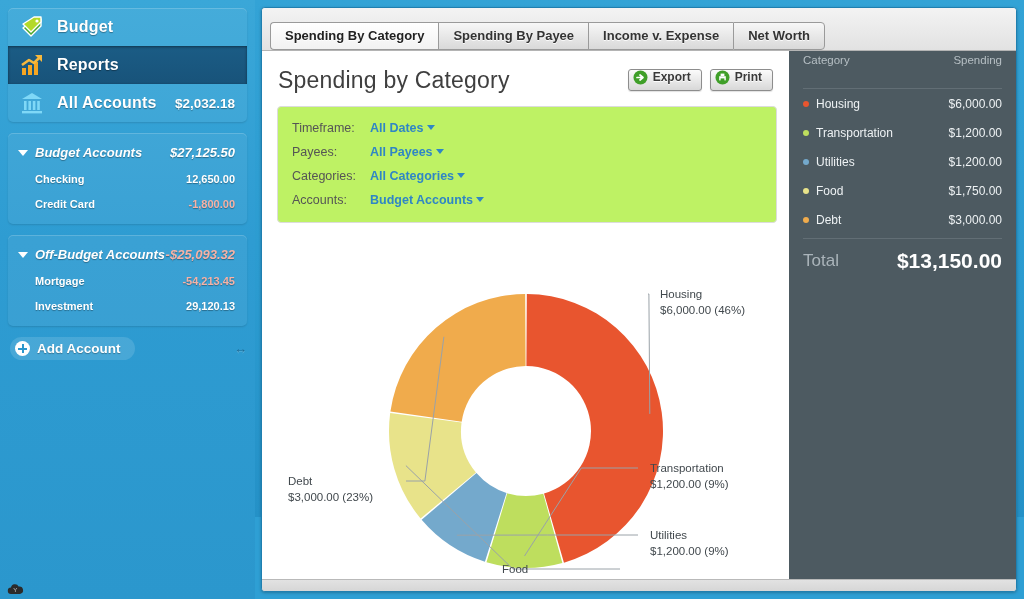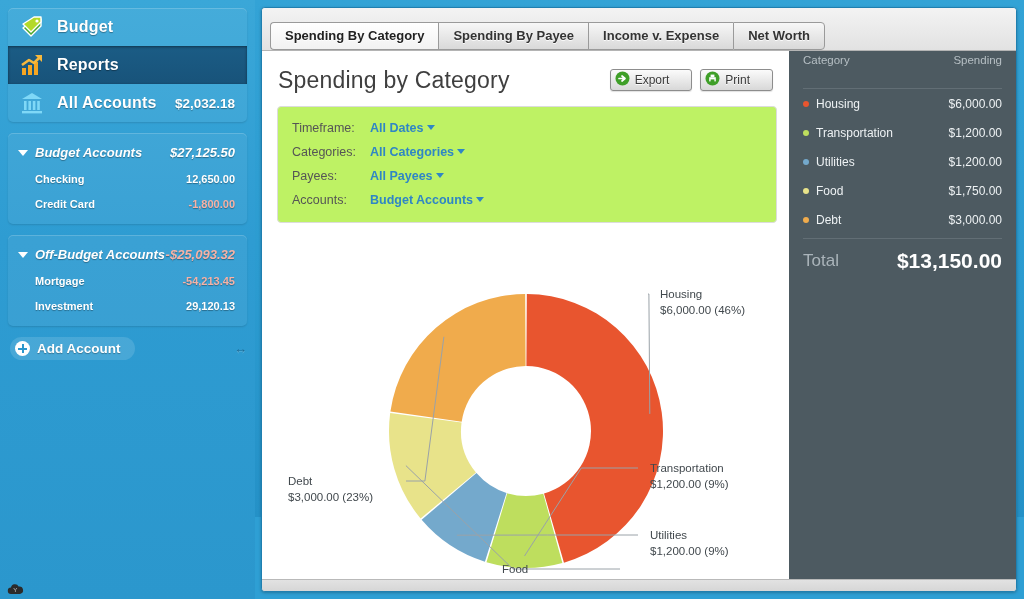--- a/index.html
+++ b/index.html
@@ -146,25 +146,25 @@
   #report-title {
     position: absolute; left: 16px; top: 16px;
     font-size: 23px; color: #3f3f3f; font-weight: normal;
     letter-spacing: .2px;
   }
   #report-actions {
     position: absolute; right: 16px; top: 18px;
     display: flex; gap: 8px;
   }
   .gbtn {
-    display: flex; align-items: center;
-    height: 22px; padding: 0 22px 0 4px;
+    display: flex; align-items: flex-start;
+    height: 22px; padding: 0 10px 0 4px;
     border: 1px solid #8d8d8d; border-radius: 3px;
     background: linear-gradient(180deg,#fbfbfb 0%,#d8d8d8 100%);
-    font-size: 12px; font-weight: normal; color: #3a3a3a;
+    font-size: 12px; font-weight: bold; color: #3a3a3a;
     text-shadow: 0 1px 0 rgba(255,255,255,0.9);
     box-shadow: 0 1px 1px rgba(0,0,0,0.12);
   }
   .gbtn .g-ico { margin-right: 5px; display: block; }
 
   #filters {
     position: absolute; left: 15px; top: 55px;
     width: 500px; padding: 9px 0 10px 0;
     border: 1px solid #dcdcdc; border-radius: 4px;
     background: #bef264;
@@ -359,26 +359,26 @@
             <span>Print</span>
           </div>
         </div>
 
         <div id="filters">
           <div class="filter-row">
             <span class="filter-label">Timeframe:</span>
             <span class="filter-value"><span>All Dates</span><i class="dcaret"></i></span>
           </div>
           <div class="filter-row">
+            <span class="filter-label">Payees:</span>
+            <span class="filter-value"><span>All Payees</span><i class="dcaret"></i></span>
+          </div>
+          <div class="filter-row">
             <span class="filter-label">Categories:</span>
             <span class="filter-value"><span>All Categories</span><i class="dcaret"></i></span>
-          </div>
-          <div class="filter-row">
-            <span class="filter-label">Payees:</span>
-            <span class="filter-value"><span>All Payees</span><i class="dcaret"></i></span>
           </div>
           <div class="filter-row">
             <span class="filter-label">Accounts:</span>
             <span class="filter-value"><span>Budget Accounts</span><i class="dcaret"></i></span>
           </div>
         </div>
 
         <div id="chart-zone">
           <svg id="chart-svg" width="529" height="303" viewBox="0 0 529 303">
             <g id="slices">

